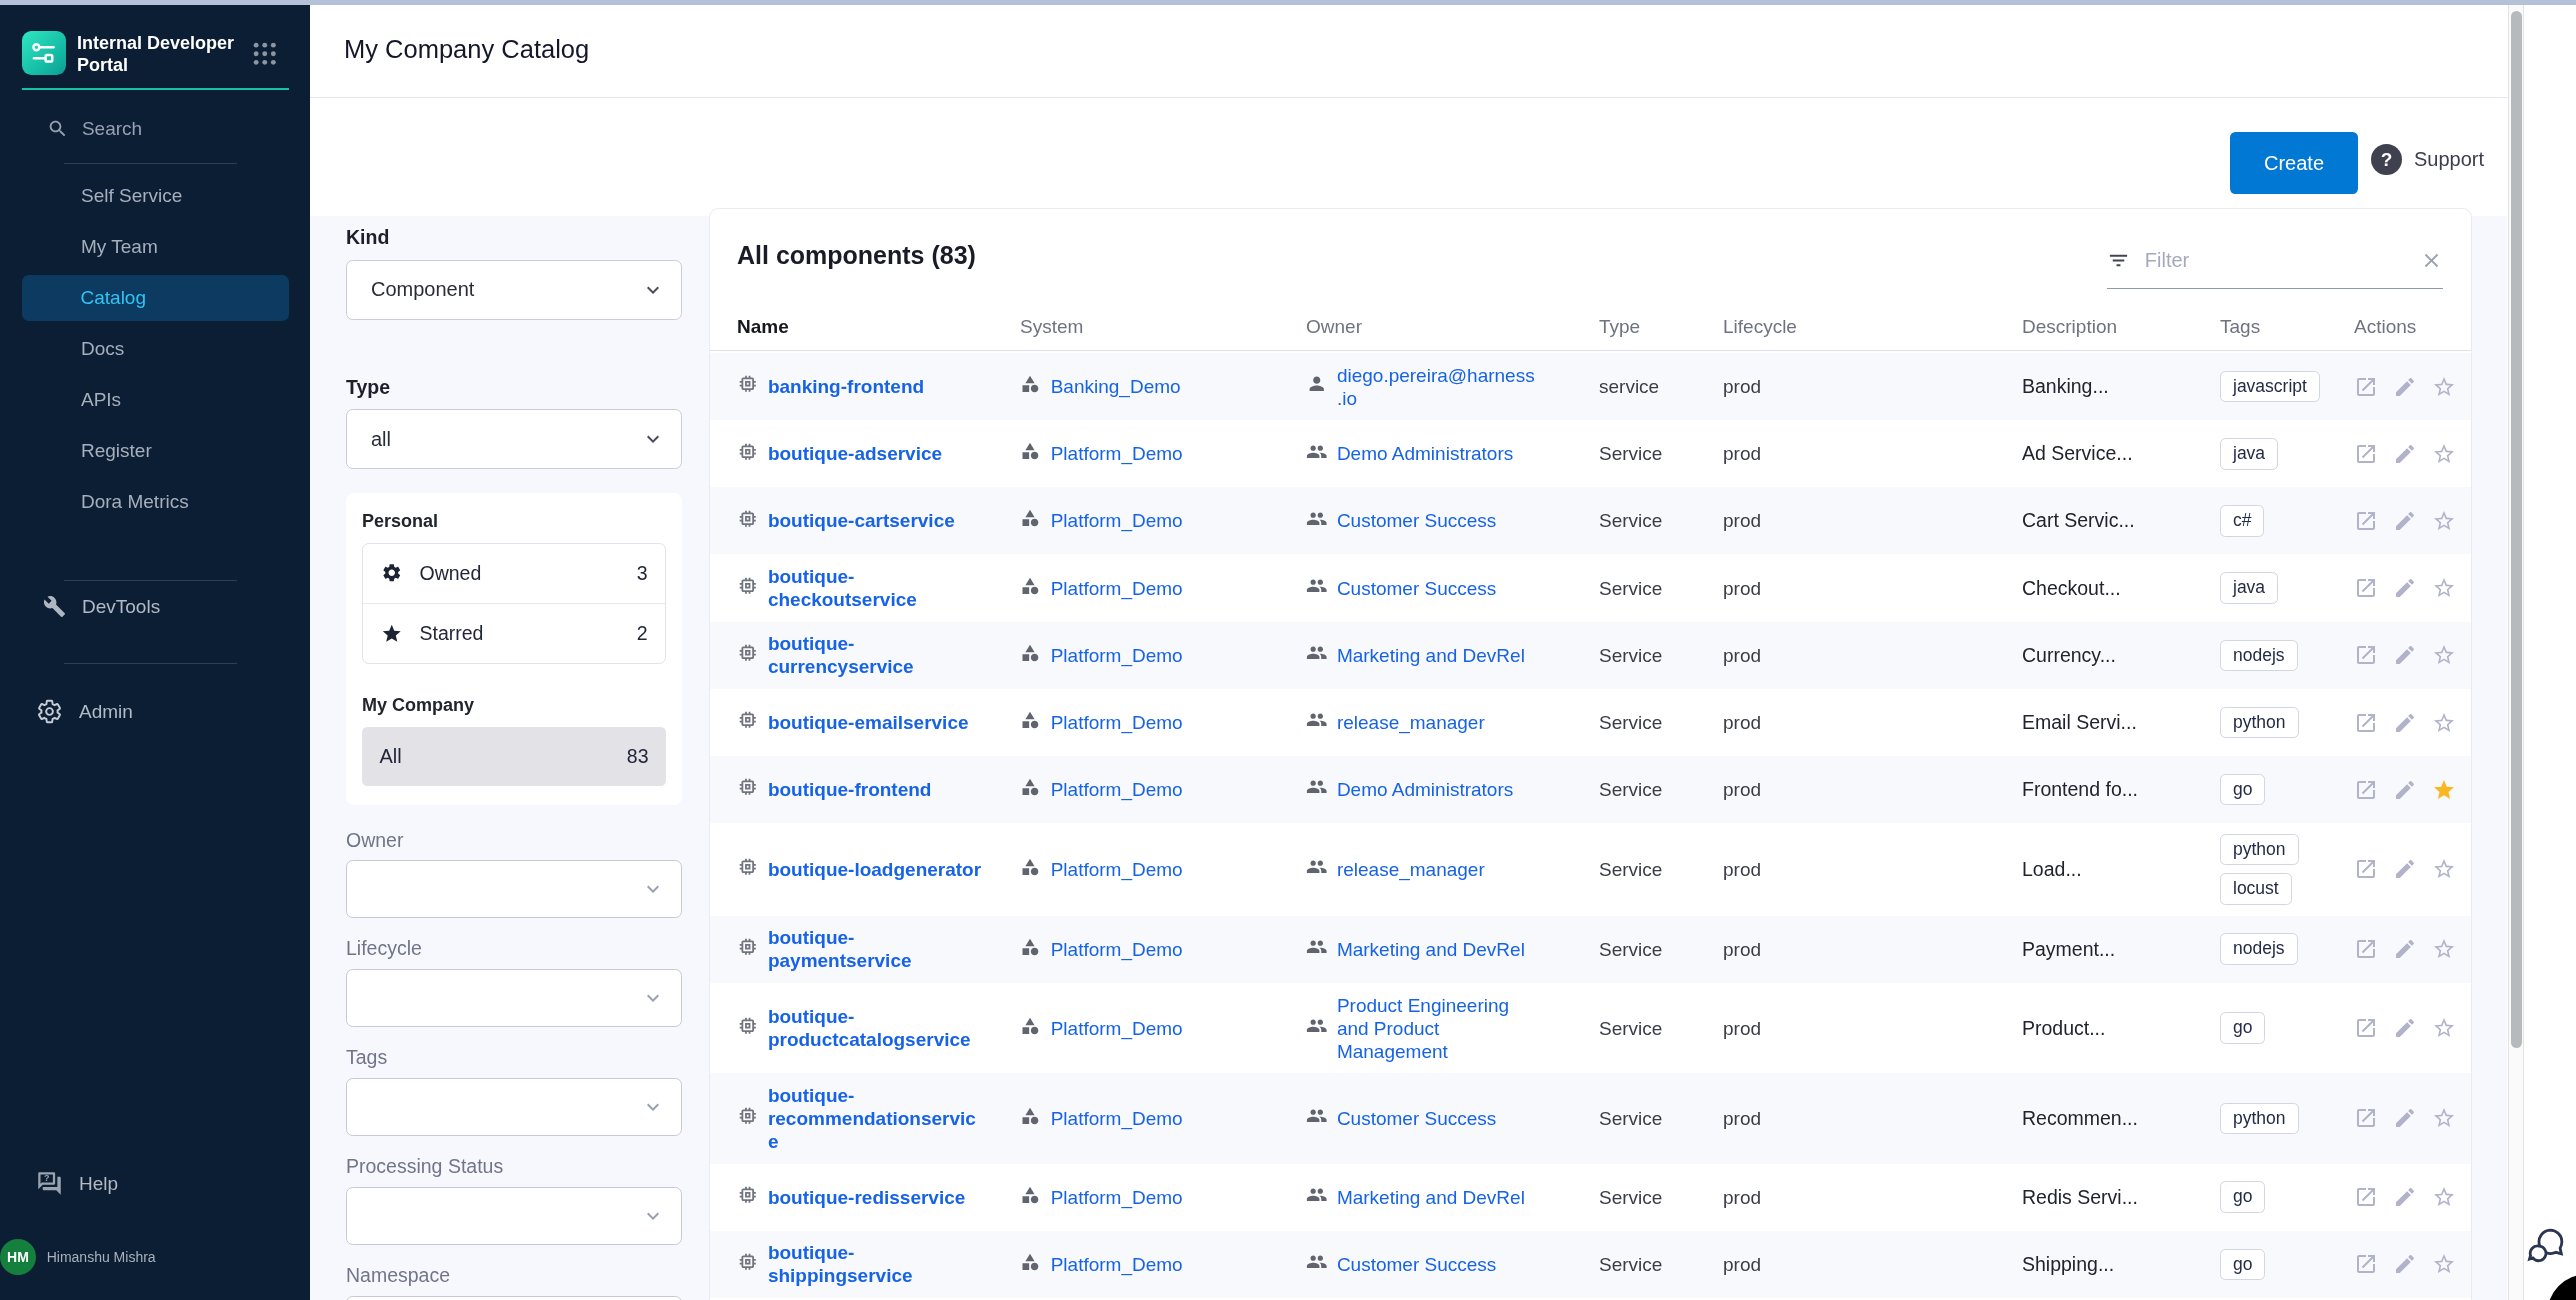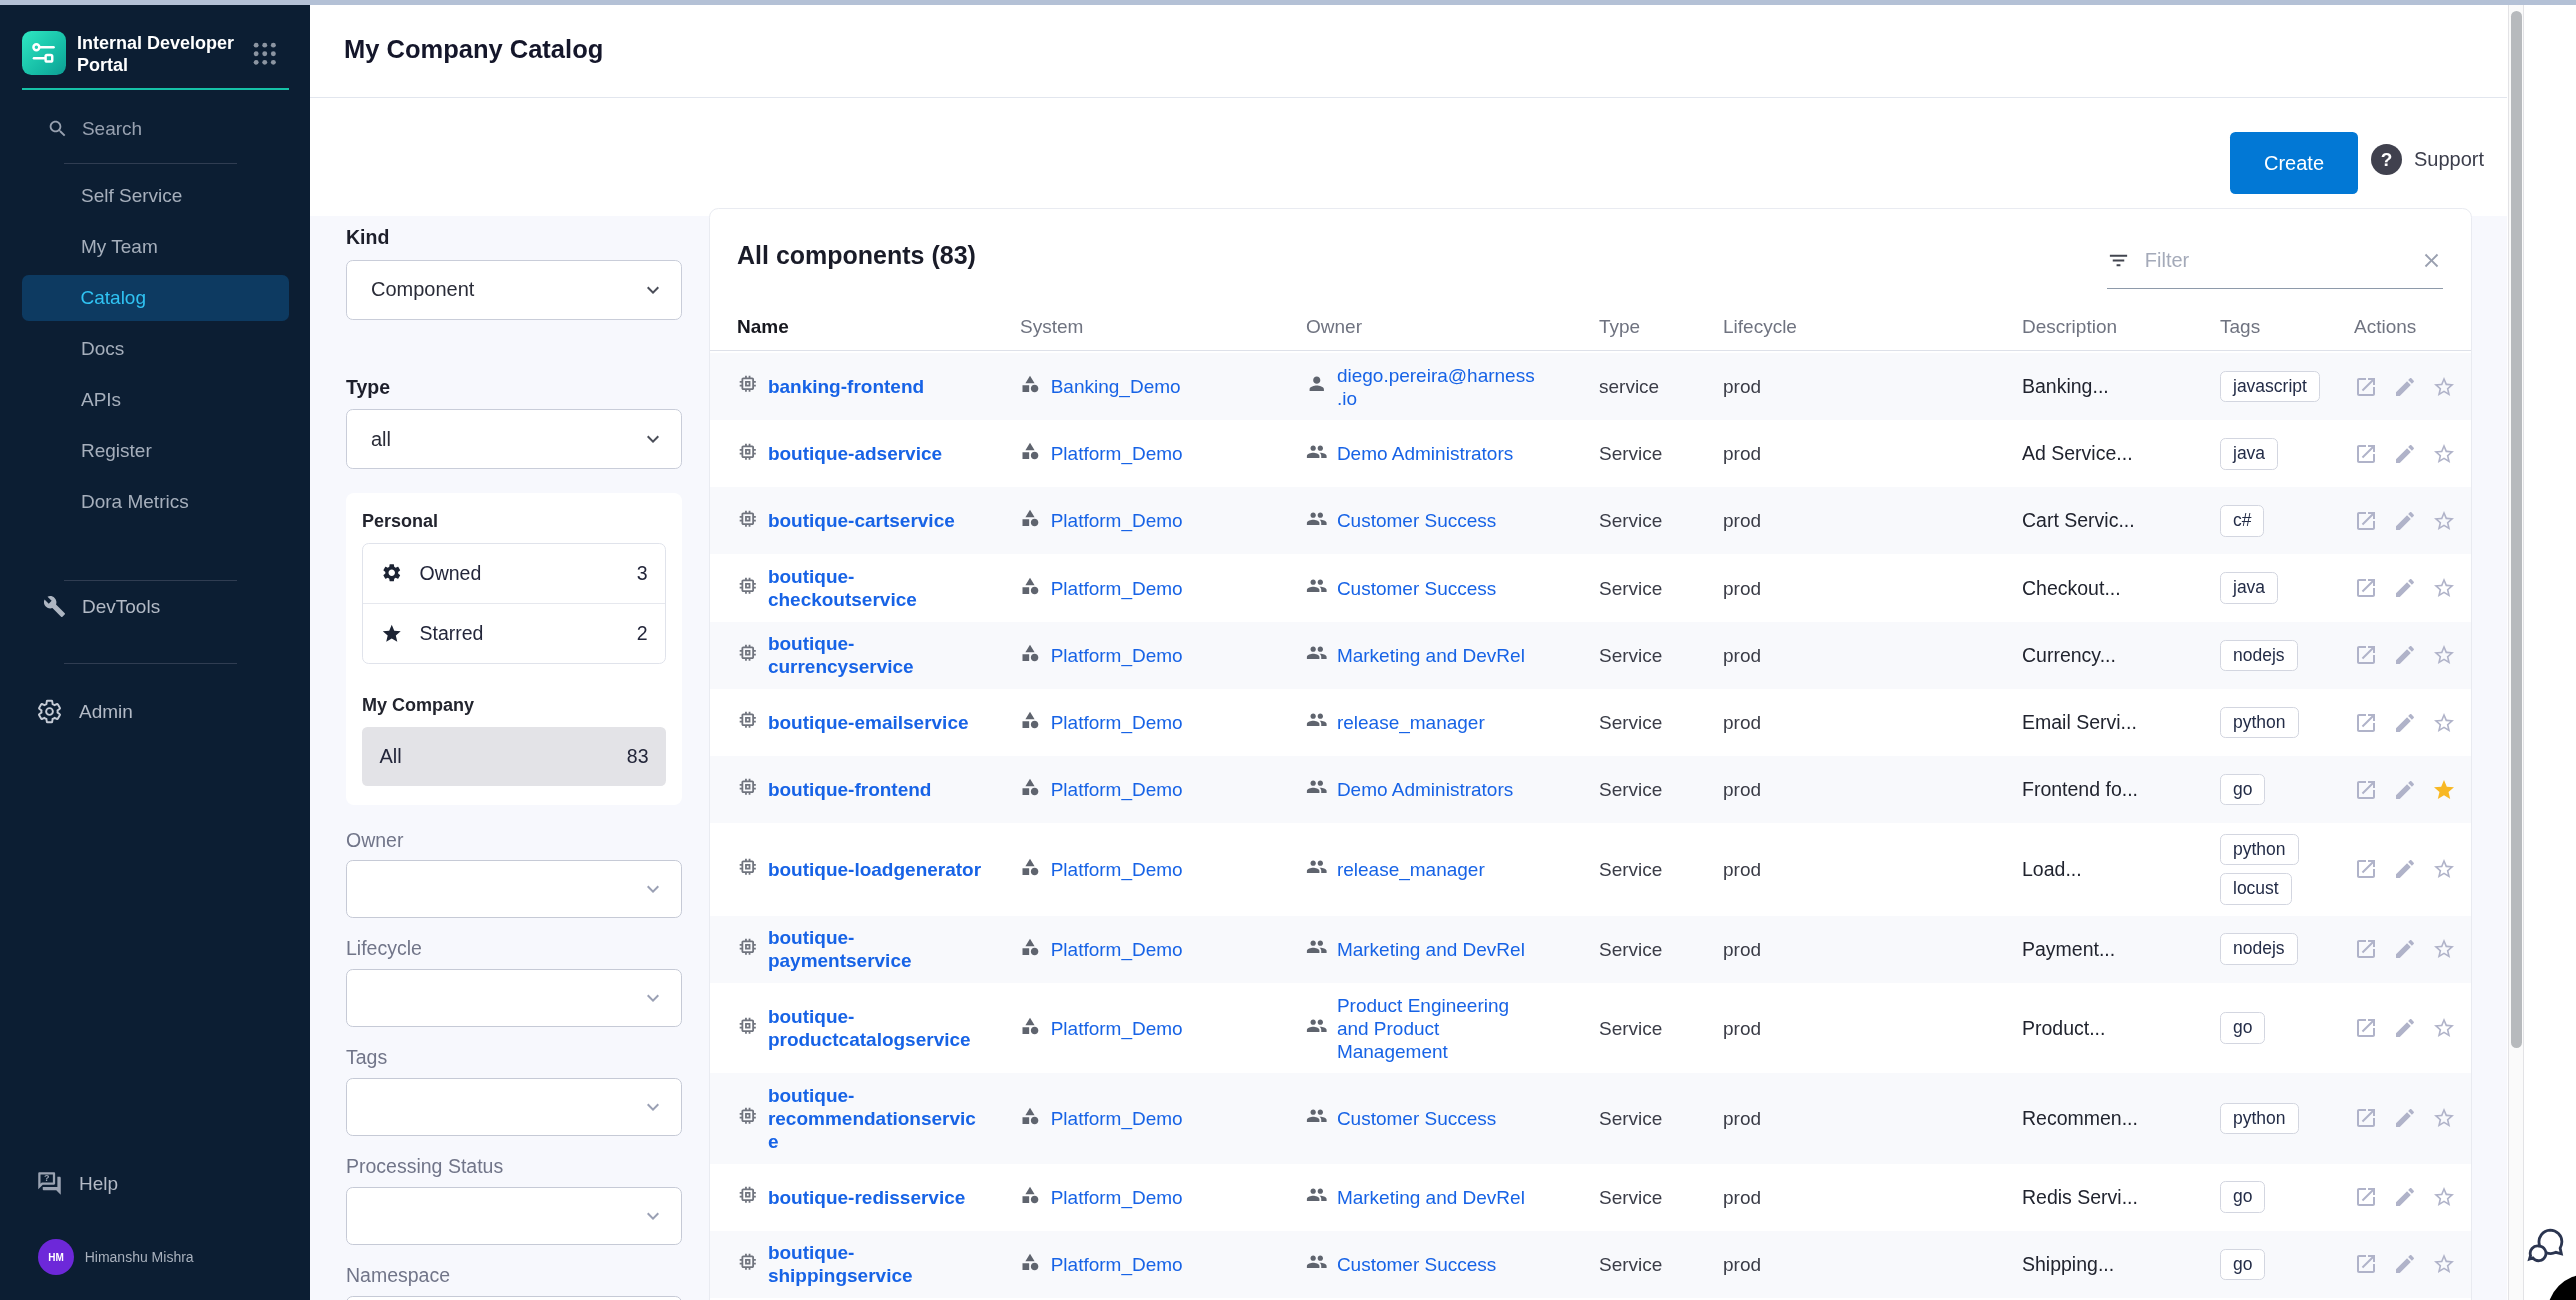--- a/index.html
+++ b/index.html
@@ -24,29 +24,29 @@
   .sb-divider { position:absolute; left:64px; width:173px; height:0.7px; background:#303d52; }
   .sb-items { position:absolute; left:0; top:165px; width:310px; }
   .sb-item { height:51px; display:flex; align-items:center; padding-left:81px; font-size:19px; color:#a6afbc; cursor:pointer; }
   .sb-item.active { height:46px; margin:2.7px 21.5px; padding-left:59px; background:#0d3a61; border-radius:6.7px; color:#30c3f3; }
   .sb-tool { position:absolute; left:0; width:310px; height:51px; display:flex; align-items:center; font-size:19px; color:#b3bac6; cursor:pointer; }
   .sb-tool svg { flex:none; }
   .devtools { top:576px; } .devtools svg { width:23px; height:23px; margin-left:43px; margin-right:16px; color:#aeb6c2; }
   .admin { top:681px; } .admin svg { width:27px; height:27px; margin-left:36px; margin-right:16px; color:#c6ccd6; }
   .help { top:1153px; } .help svg { width:27px; height:27px; margin-left:36px; margin-right:16px; color:#9aa3b2; }
   .user-row { position:absolute; left:0; top:1228px; width:310px; height:48px; display:flex; align-items:center; cursor:pointer; }
-  .avatar { flex:none; width:36px; height:36px; margin-left:38px; border-radius:50%; background:#6d28d9; color:#fff;
-            display:flex; align-items:center; justify-content:center; font-size:10px; font-weight:bold; }
+  .avatar { flex:none; width:36px; height:36px; border-radius:50%; background:#15803d; color:#fff;
+            display:flex; align-items:center; justify-content:center; font-size:14px; font-weight:bold; }
   .user-name { margin-left:10.7px; font-size:14px; color:#a9b1bd; }
 
   
   .main-white { position:absolute; left:310px; top:5.4px; width:2197px; height:211px; background:#ffffff; }
   .header-line { position:absolute; left:310px; top:97px; width:2197px; height:1.3px; background:#e2e6ee; }
   .content-gray { position:absolute; left:310px; top:216px; width:2197px; height:1085px; background:#f7f8fd; }
-  .page-title { position:absolute; left:344px; top:35px; font-size:25.5px; font-weight:bold; color:#14162a; }
+  .page-title { position:absolute; left:344px; top:35px; font-size:25.5px; font-weight:normal; color:#14162a; }
 
   .create-btn { position:absolute; left:2230px; top:132px; width:128px; height:62px; background:#0278d5; color:#fff;
                 border:none; border-radius:5.4px; font-size:20px; font-family:inherit; cursor:pointer; }
   .support { position:absolute; left:2371px; top:144px; display:flex; align-items:center; cursor:pointer; }
   .q-circle { width:31px; height:31px; border-radius:50%; background:#40414e; color:#fff; display:flex; align-items:center;
               justify-content:center; font-size:19px; font-weight:bold; }
   .support-label { margin-left:12px; font-size:20px; color:#3c3e4c; }
 
   
   .filter-col { position:absolute; left:346px; top:226px; width:336px; }

